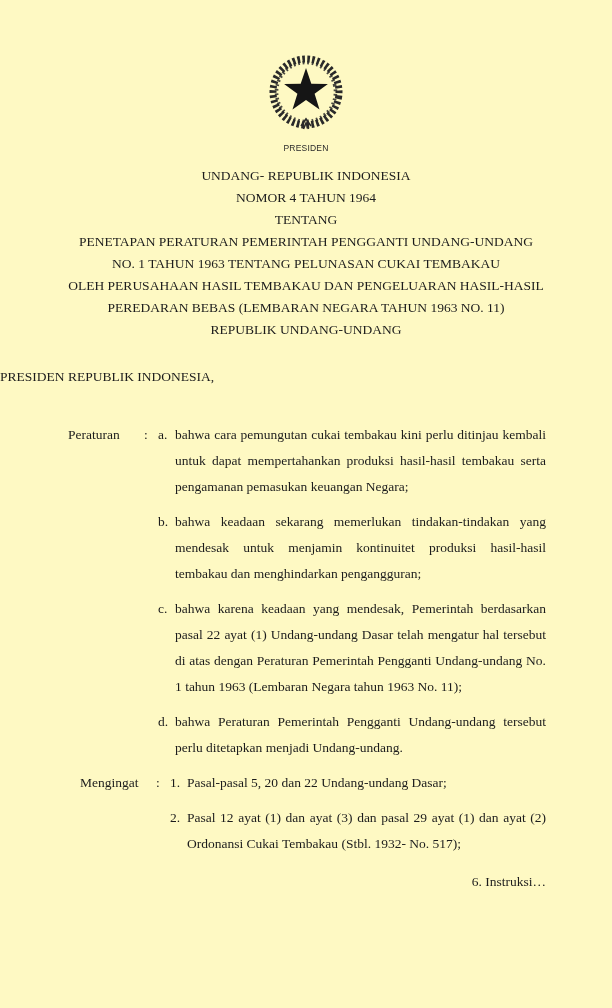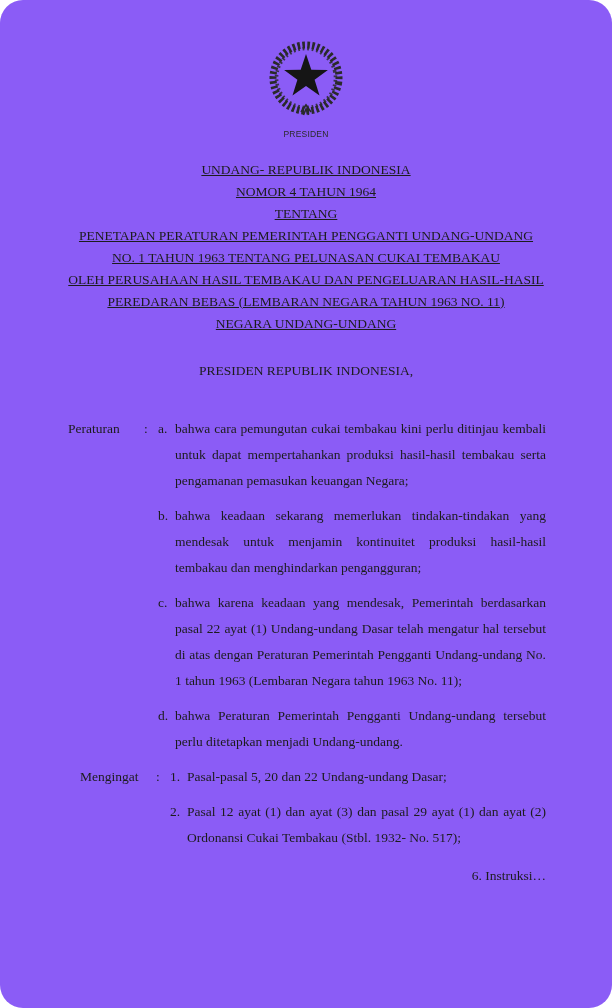--- a/index.html
+++ b/index.html
@@ -8,47 +8,45 @@
     width: 612px;
     height: 1008px;
     margin: 0 auto;
     font-family: "Liberation Serif", serif;
     color: #1c1c1c;
     overflow: hidden;
   }
   .page {
     width: 612px;
     height: 1008px;
-    background: #8b5cf6;
-    padding-top: 38px;
+    background: #fef9c3;
+    padding-top: 52px;
     position: relative;
-    border-radius: 23px;
   }
   
   .seal { text-align: center; }
   .seal svg { display: block; margin: 0 auto; }
   .seal-label {
     margin-top: 7px;
     font-family: "Liberation Sans", sans-serif;
     font-size: 8.5px;
     line-height: 10px;
     letter-spacing: 0.2px;
     color: #2a2a2a;
   }
   
   .title-block {
-    margin-top: 20px;
+    margin-top: 12px;
     text-align: center;
     font-size: 13.5px;
     line-height: 22px;
-    text-decoration: underline;
   }
   .salutation {
     margin-top: 25px;
-    text-align: center;
+    text-align: left;
     font-size: 13.5px;
     line-height: 22px;
   }
   
   .sections {
     margin-top: 34px;
     padding-left: 68px;
     padding-right: 66px;
     font-size: 13.5px;
     line-height: 26px;
@@ -92,21 +90,21 @@
   </div>
 
   <div class="title-block">
     <div>UNDANG- REPUBLIK INDONESIA</div>
     <div>NOMOR 4 TAHUN 1964</div>
     <div>TENTANG</div>
     <div>PENETAPAN PERATURAN PEMERINTAH PENGGANTI UNDANG-UNDANG</div>
     <div>NO. 1 TAHUN 1963 TENTANG PELUNASAN CUKAI TEMBAKAU</div>
     <div>OLEH PERUSAHAAN HASIL TEMBAKAU DAN PENGELUARAN HASIL-HASIL</div>
     <div>PEREDARAN BEBAS (LEMBARAN NEGARA TAHUN 1963 NO. 11)</div>
-    <div>NEGARA UNDANG-UNDANG</div>
+    <div>REPUBLIK UNDANG-UNDANG</div>
   </div>
 
   <div class="salutation">PRESIDEN REPUBLIK INDONESIA,</div>
 
   <div class="sections">
 
     <div class="section">
       <div class="section-label">Peraturan</div>
       <div class="section-colon">:</div>
       <div class="section-items">

